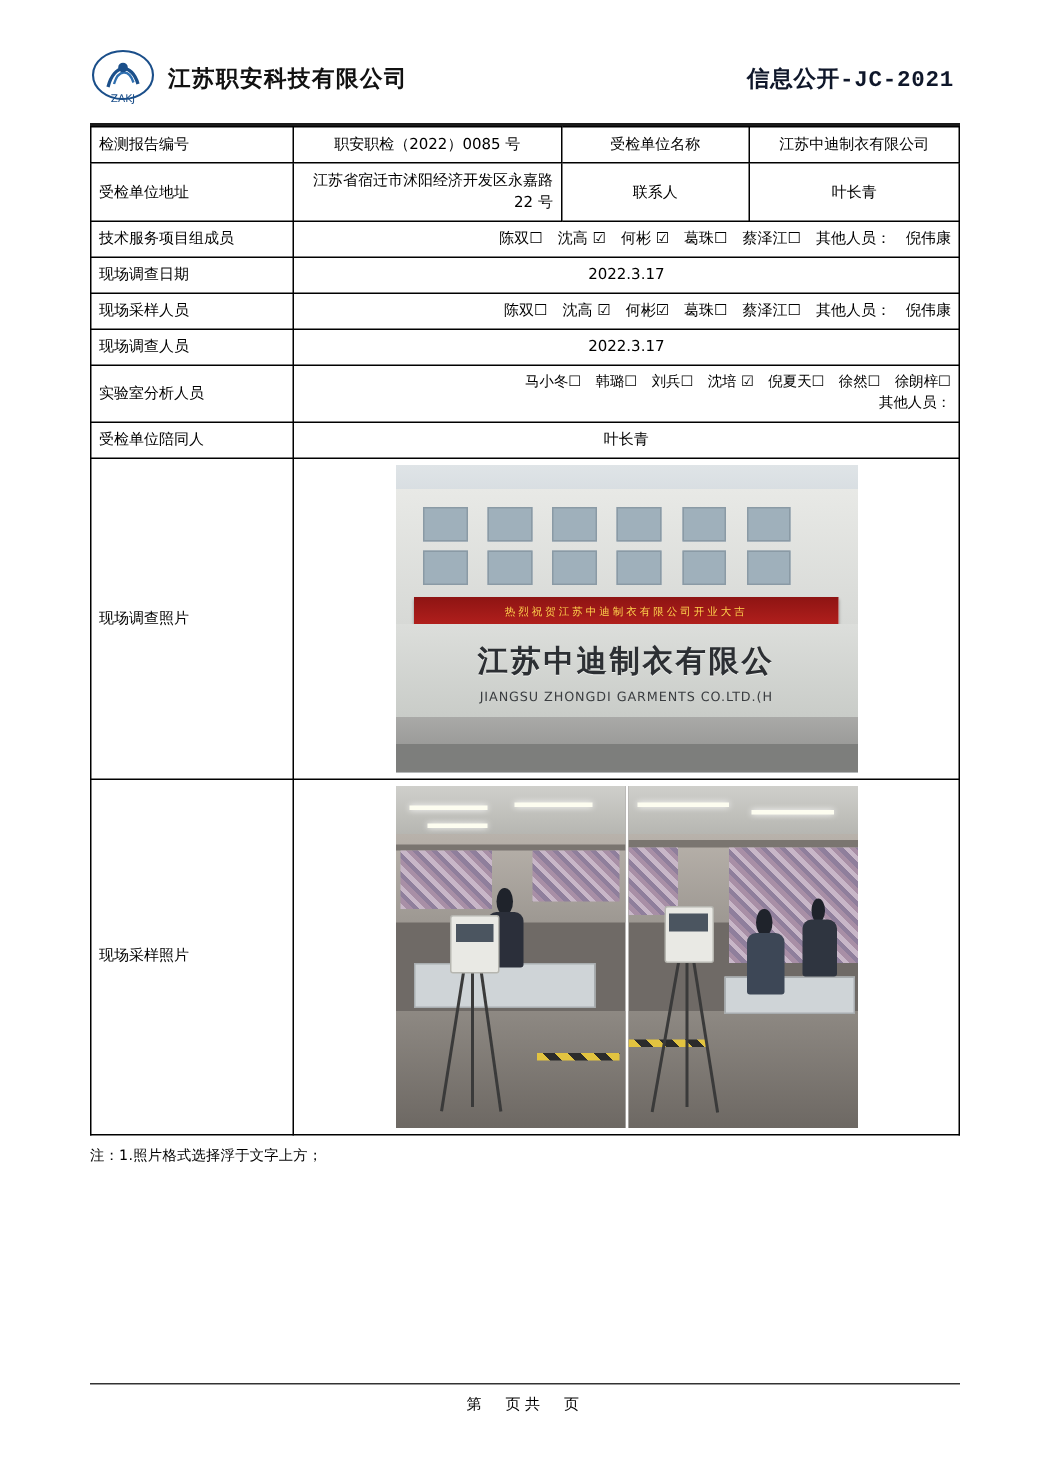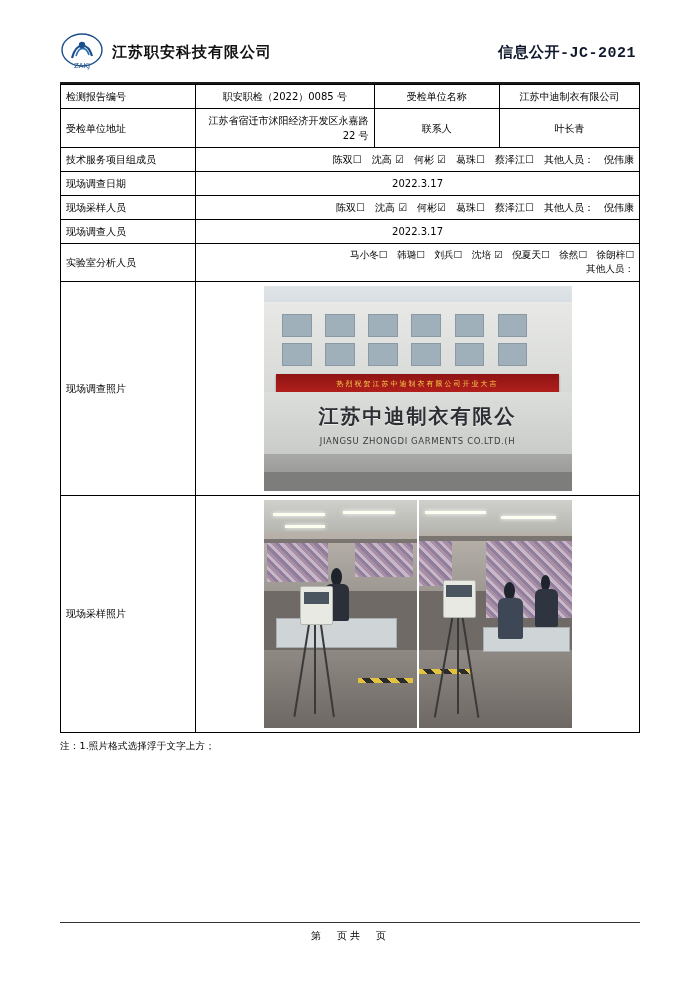--- a/index.html
+++ b/index.html
@@ -245,20 +245,24 @@
       <tr>
         <td class="lbl">现场调查人员</td>
         <td class="ctr" colspan="3">2022.3.17</td>
       </tr>
       <tr>
         <td class="lbl">实验室分析人员</td>
         <td class="lft" colspan="3">
           <div class="members">马小冬☐　韩璐☐　刘兵☐　沈培 ☑　倪夏天☐　徐然☐　徐朗梓☐</div>
           <div class="members">其他人员：</div>
         </td>
+      </tr>
+      <tr>
+        <td class="lbl">受检单位陪同人</td>
+        <td class="ctr" colspan="3">叶长青</td>
       </tr>
 
       <tr>
         <td class="lbl photo-label">现场调查照片</td>
         <td class="photo-cell" colspan="3">
           <div class="photo1">
             <div class="p1-sky"></div>
             <div class="p1-bld"></div>
             <div class="p1-win" style="left:6%;top:14%;width:9%;height:10%"></div>
             <div class="p1-win" style="left:20%;top:14%;width:9%;height:10%"></div>

